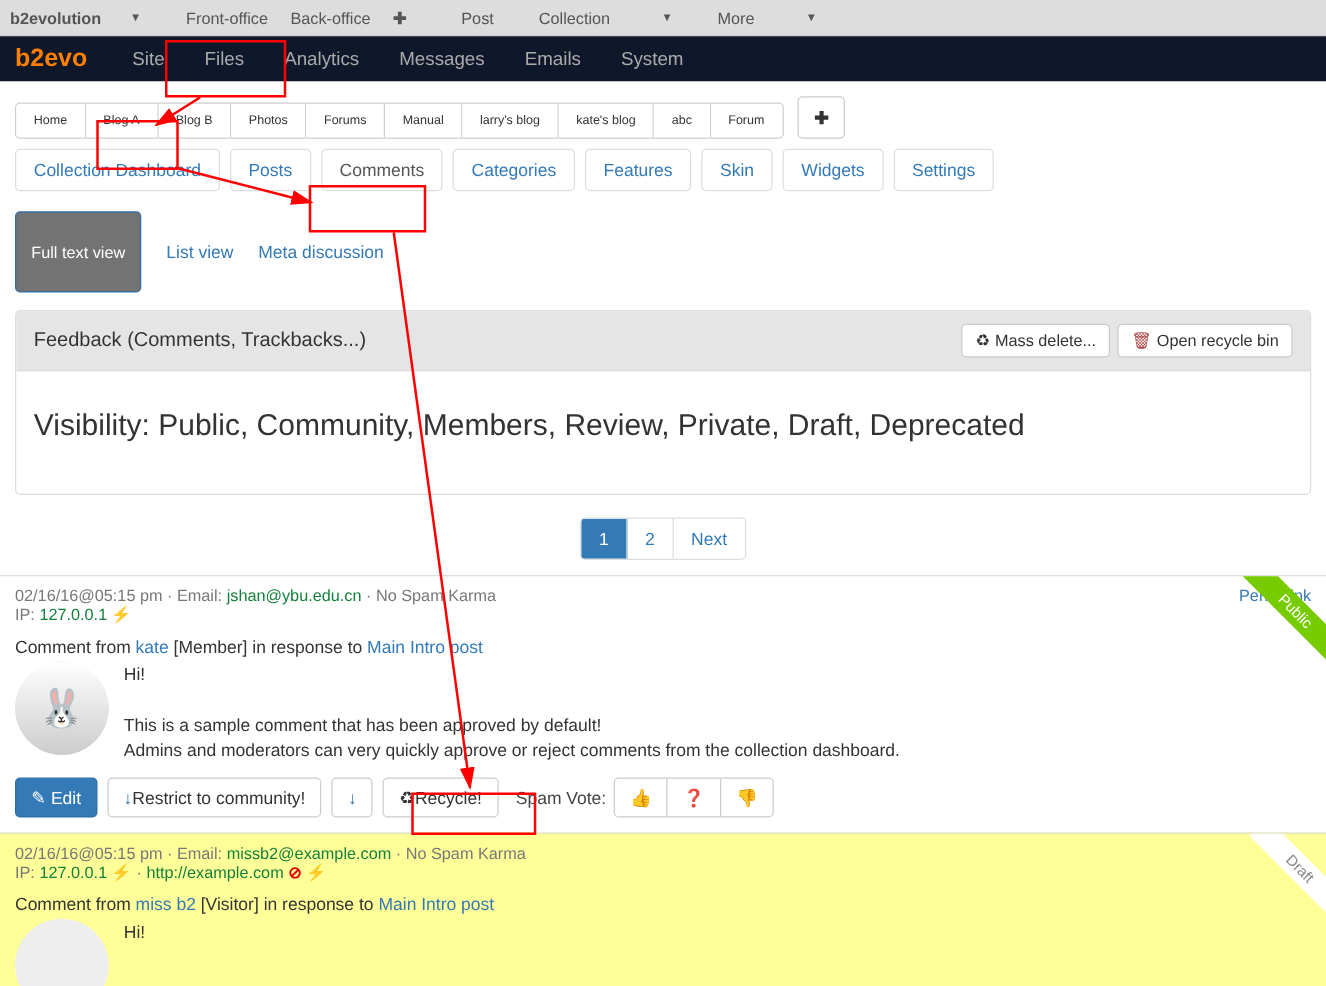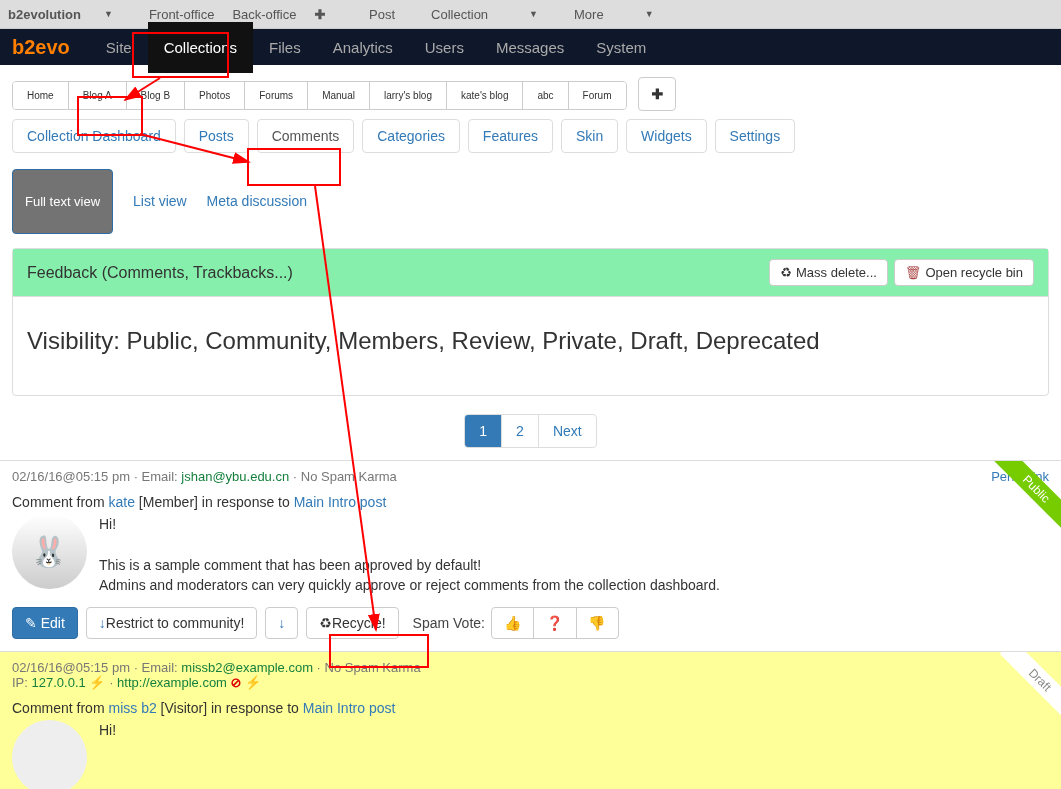--- a/index.html
+++ b/index.html
@@ -18,21 +18,21 @@
 .blog-tabs .tab, .blog-tabs .plus { padding: 8px 14px; border-right: 1px solid #ccc; cursor: pointer; font-size: 10px; background: #fff; }
 .blog-tabs .tab:last-child, .blog-tabs .plus { border-right: none; }
 .blog-tabs .plusbox { display: inline-flex; border: 1px solid #ccc; border-radius: 4px; margin-left: 8px; padding: 8px 12px; cursor: pointer; }
 .subtabs { padding: 8px 12px; }
 .subtab { display: inline-block; padding: 8px 14px; border: 1px solid #ddd; border-radius: 4px; margin-right: 4px; background: #fff; cursor: pointer; color: #337ab7; font-size: 14px; }
 .subtab.dark { color: #555; }
 .viewbar { padding: 8px 12px; }
 .btn-primary { background: #737373; color: #fff; border: 1px solid #2e6da4; padding: 24px 12px; border-radius: 4px; cursor: pointer; font-size: 13px; display: inline-block; }
 .link { color: #337ab7; cursor: pointer; margin-left: 16px; font-size: 14px; }
 .panel { margin: 6px 12px; border: 1px solid #ddd; border-radius: 4px; }
-.panel-hd { background: #86efac; padding: 10px 14px; border-bottom: 1px solid #ddd; display: flex; align-items: center; font-size: 16px; }
+.panel-hd { background: #e5e5e5; padding: 10px 14px; border-bottom: 1px solid #ddd; display: flex; align-items: center; font-size: 16px; }
 .panel-hd .title { flex: 1; }
 .btn { border: 1px solid #ccc; background: #fff; padding: 5px 10px; border-radius: 4px; cursor: pointer; font-size: 13px; margin-left: 6px; display: inline-flex; align-items: center; }
 .btn .ic { margin-right: 4px; }
 .red { color: #a94442; }
 .panel-body { padding: 30px 14px 40px 14px; font-size: 24px; font-weight: 300; }
 .pager { text-align: center; padding: 12px; }
 .pager .pbox { display: inline-flex; border: 1px solid #ddd; border-radius: 4px; overflow: hidden; }
 .pager .pg { padding: 8px 14px; border-right: 1px solid #ddd; cursor: pointer; color: #337ab7; }
 .pager .pg:last-child { border-right: none; }
 .pager .pg.active { background: #337ab7; color: #fff; }
@@ -78,25 +78,24 @@
     </span>
   <span>
       <span>More</span>
       <span class="caret">▼</span>
     </span>
 </div>
 
 <div class="navbar">
   <div class="brand">b2evo</div>
   <div class="nav-item">Site</div>
-  <div class="nav-item active">Collections</div>
   <div class="nav-item">Files</div>
   <div class="nav-item">Analytics</div>
-  <div class="nav-item">Users</div>
   <div class="nav-item">Messages</div>
+  <div class="nav-item">Emails</div>
   <div class="nav-item">System</div>
 </div>
 
 <div class="blog-tabs">
   <div class="tabset">
     <div class="tab">Home</div>
     <div class="tab">Blog A</div>
     <div class="tab">Blog B</div>
     <div class="tab">Photos</div>
     <div class="tab">Forums</div>
@@ -150,20 +149,23 @@
     <span class="pg">Next</span>
   </div>
 </div>
 
 <div class="comment">
   <div class="permalink">Permalink</div>
   <div class="ribbon">Public</div>
   <div class="meta">
     <span>02/16/16@05:15 pm</span><span> · Email: </span><a>jshan@ybu.edu.cn</a><span> · No Spam Karma</span>
   </div>
+  <div class="meta">
+    <span>IP: </span><a>127.0.0.1</a> <span class="bolt">⚡</span>
+  </div>
   <div class="cfrom">
     <span>Comment from </span><a>kate</a><span> [Member] in response to </span><a>Main Intro post</a>
   </div>
   <div class="cbody">
     <div class="avatar">🐰</div>
     <div class="ctext">
       <div>Hi!</div><br>
       <div>This is a sample comment that has been approved by default!</div>
       <div>Admins and moderators can very quickly approve or reject comments from the collection dashboard.</div>
     </div>

